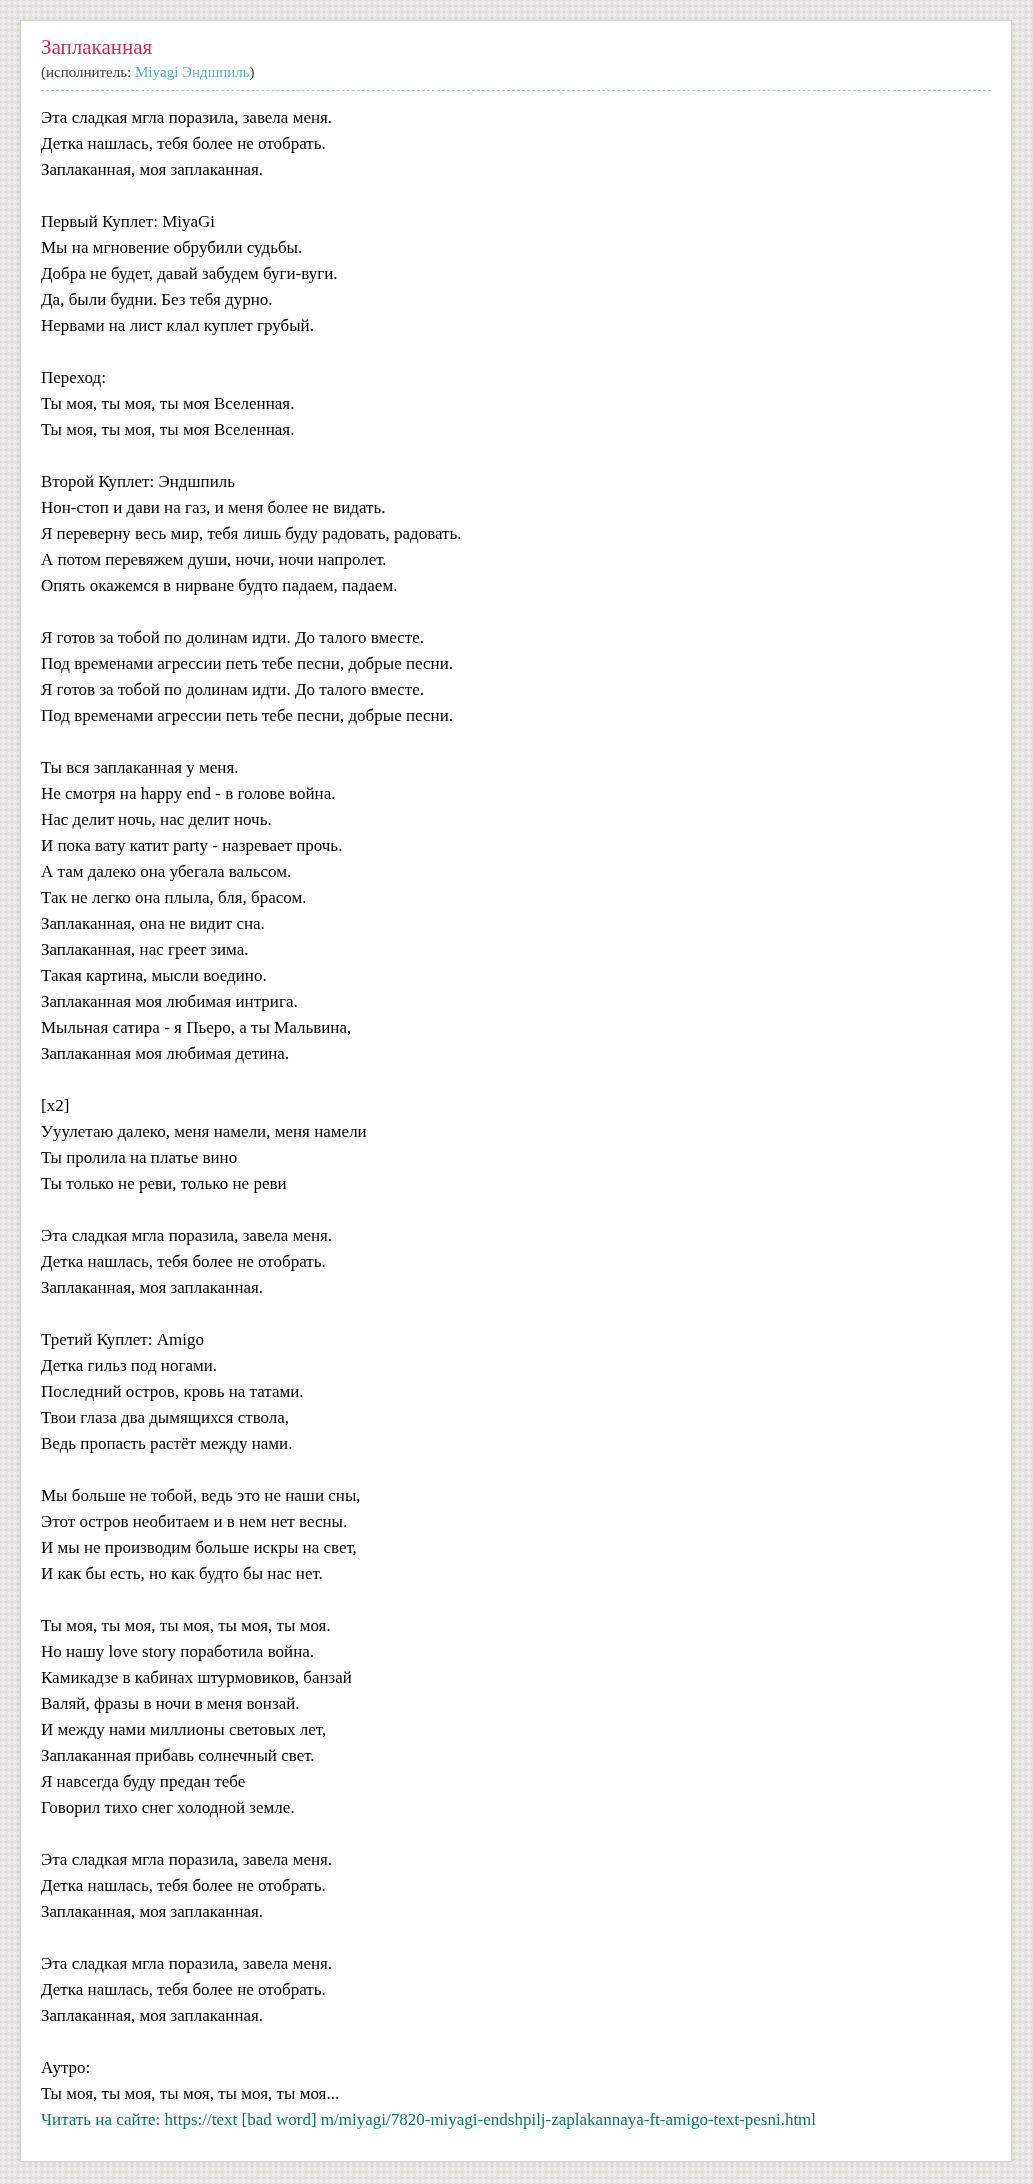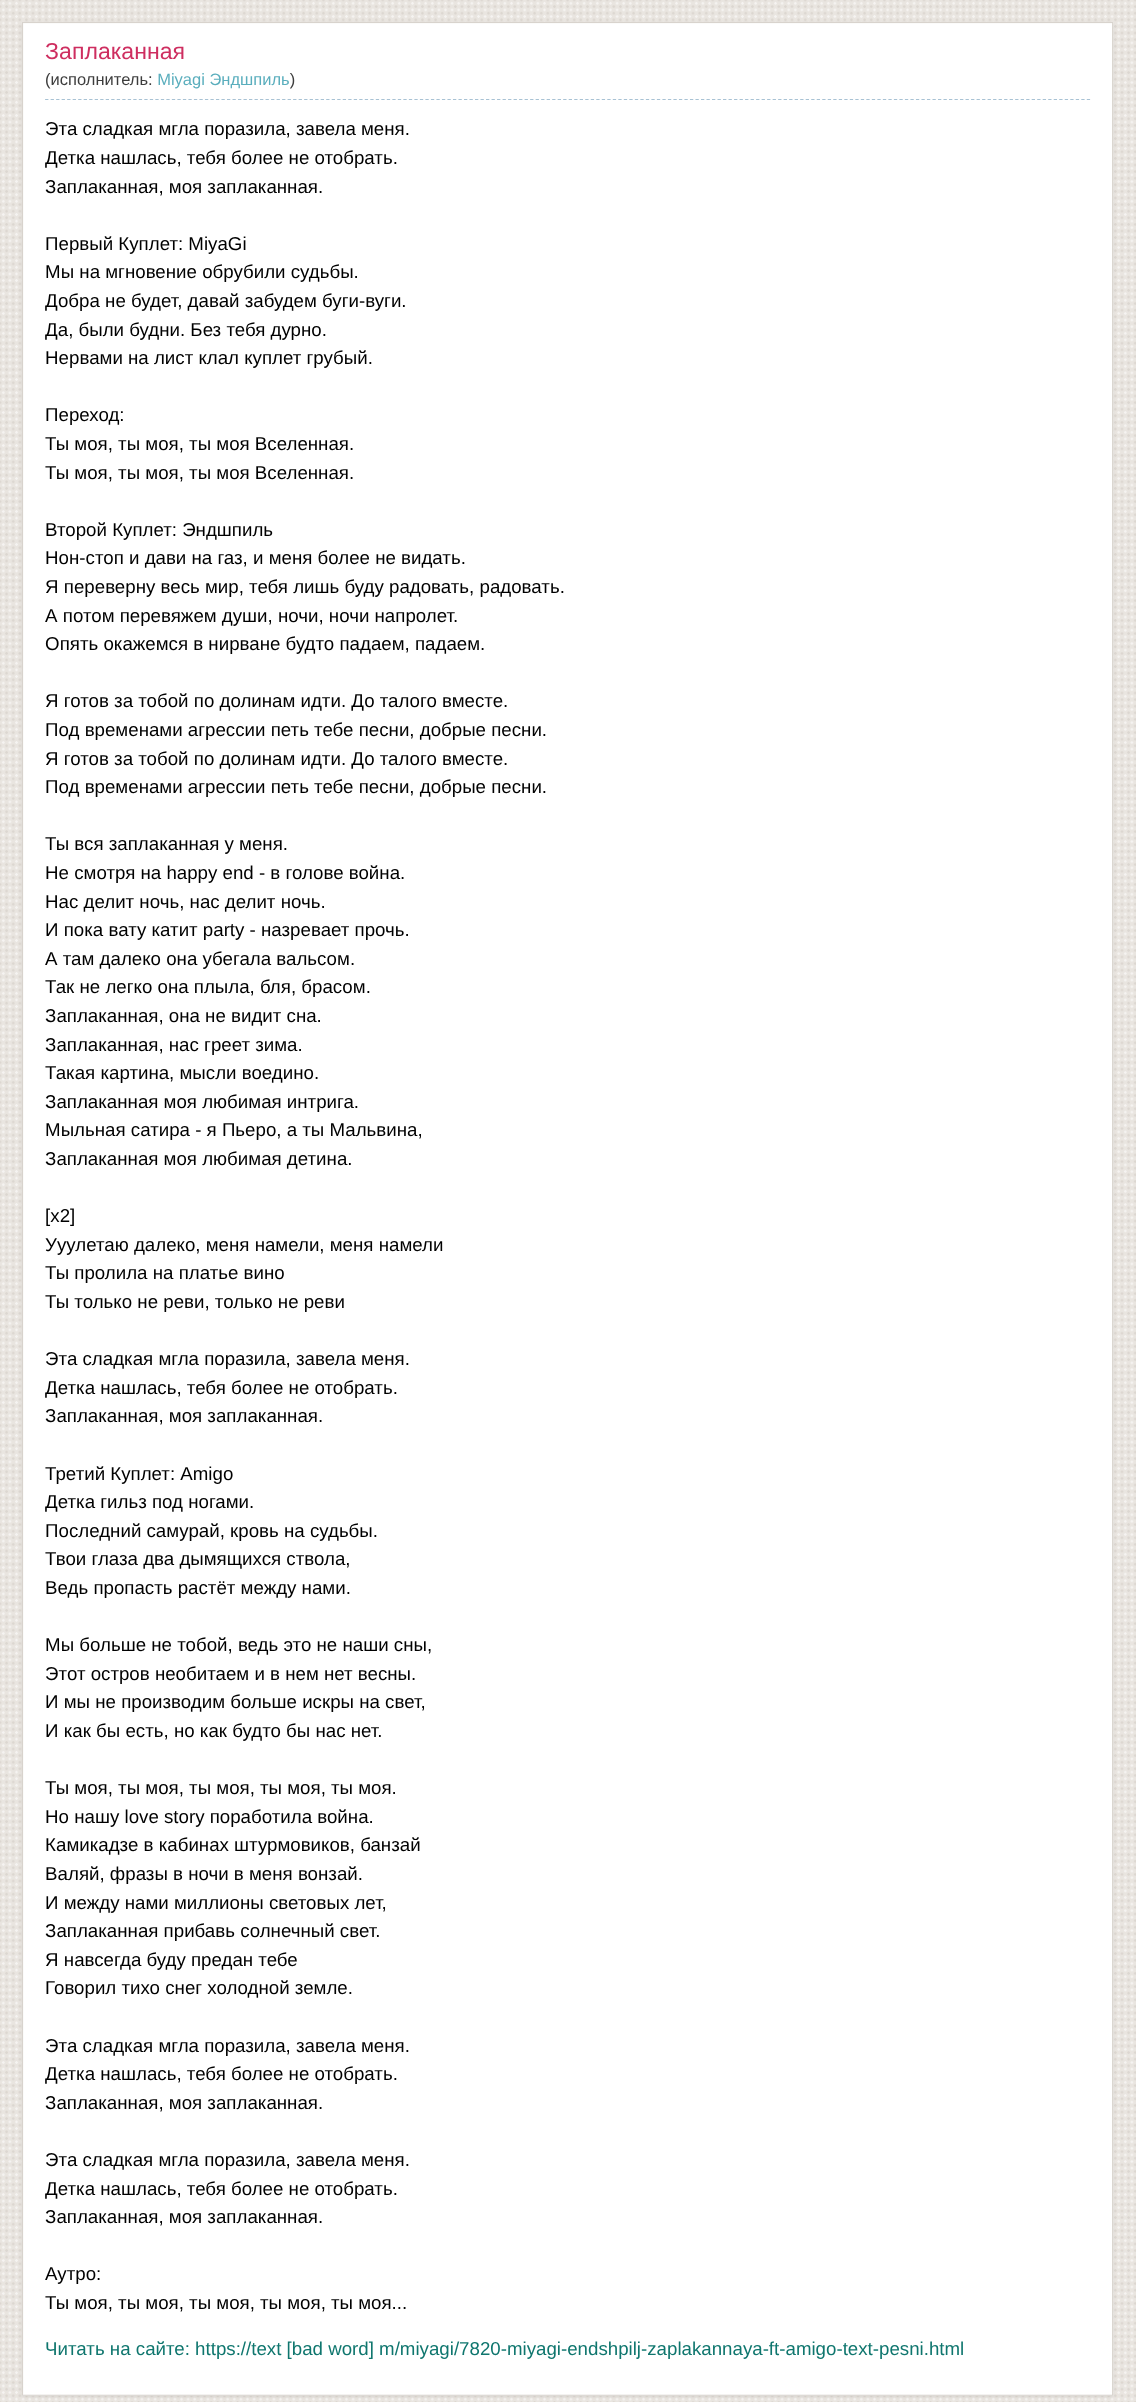--- a/index.html
+++ b/index.html
@@ -11,20 +11,21 @@
     background-image:
       radial-gradient(circle, rgba(255,255,255,0.55) 1px, transparent 1.3px),
       radial-gradient(circle, rgba(186,178,169,0.28) 1px, transparent 1.3px);
     background-size: 6px 6px;
     background-position: 0 0, 3px 3px;
     box-sizing: border-box;
   }
   .page {
     padding: 20px 21px 0 20px;
     box-sizing: border-box;
+    font-family: Liberation Serif, serif;
   }
   .card {
     background: #ffffff;
     border: 1px solid #d8d3cd;
     box-shadow: 0 1px 3px rgba(0,0,0,0.07);
     padding: 13px 20px 28px;
     box-sizing: border-box;
     overflow: hidden;
   }
   .song-title {
@@ -52,21 +53,21 @@
   }
   .lyrics {
     margin-top: 14px;
     font-size: 17px;
     line-height: 26px;
     color: #000000;
   }
   .stanza {
     margin: 0 0 26px 0;
   }
-  .stanza:last-child { margin-bottom: 16px; }
+  .stanza:last-child { margin-bottom: 0; }
   .source-note {
     margin: 0;
     font-size: 17px;
     line-height: 26px;
     color: #0f766e;
     white-space: nowrap;
   }
 </style>
 </head>
 <body>
@@ -83,21 +84,21 @@
 
     <div class="lyrics" id="lyrics">
         <p class="stanza"><span>Эта сладкая мгла поразила, завела меня.</span><br><span>Детка нашлась, тебя более не отобрать.</span><br><span>Заплаканная, моя заплаканная.</span></p>
         <p class="stanza"><span>Первый Куплет: MiyaGi</span><br><span>Мы на мгновение обрубили судьбы.</span><br><span>Добра не будет, давай забудем буги-вуги.</span><br><span>Да, были будни. Без тебя дурно.</span><br><span>Нервами на лист клал куплет грубый.</span></p>
         <p class="stanza"><span>Переход:</span><br><span>Ты моя, ты моя, ты моя Вселенная.</span><br><span>Ты моя, ты моя, ты моя Вселенная.</span></p>
         <p class="stanza"><span>Второй Куплет: Эндшпиль</span><br><span>Нон-стоп и дави на газ, и меня более не видать.</span><br><span>Я переверну весь мир, тебя лишь буду радовать, радовать.</span><br><span>А потом перевяжем души, ночи, ночи напролет.</span><br><span>Опять окажемся в нирване будто падаем, падаем.</span></p>
         <p class="stanza"><span>Я готов за тобой по долинам идти. До талого вместе.</span><br><span>Под временами агрессии петь тебе песни, добрые песни.</span><br><span>Я готов за тобой по долинам идти. До талого вместе.</span><br><span>Под временами агрессии петь тебе песни, добрые песни.</span></p>
         <p class="stanza"><span>Ты вся заплаканная у меня.</span><br><span>Не смотря на happy end - в голове война.</span><br><span>Нас делит ночь, нас делит ночь.</span><br><span>И пока вату катит party - назревает прочь.</span><br><span>А там далеко она убегала вальсом.</span><br><span>Так не легко она плыла, бля, брасом.</span><br><span>Заплаканная, она не видит сна.</span><br><span>Заплаканная, нас греет зима.</span><br><span>Такая картина, мысли воедино.</span><br><span>Заплаканная моя любимая интрига.</span><br><span>Мыльная сатира - я Пьеро, а ты Мальвина,</span><br><span>Заплаканная моя любимая детина.</span></p>
         <p class="stanza"><span>[x2]</span><br><span>Ууулетаю далеко, меня намели, меня намели</span><br><span>Ты пролила на платье вино</span><br><span>Ты только не реви, только не реви</span></p>
         <p class="stanza"><span>Эта сладкая мгла поразила, завела меня.</span><br><span>Детка нашлась, тебя более не отобрать.</span><br><span>Заплаканная, моя заплаканная.</span></p>
-        <p class="stanza"><span>Третий Куплет: Amigo</span><br><span>Детка гильз под ногами.</span><br><span>Последний самурай, кровь на судьбы.</span><br><span>Твои глаза два дымящихся ствола,</span><br><span>Ведь пропасть растёт между нами.</span></p>
+        <p class="stanza"><span>Третий Куплет: Amigo</span><br><span>Детка гильз под ногами.</span><br><span>Последний остров, кровь на татами.</span><br><span>Твои глаза два дымящихся ствола,</span><br><span>Ведь пропасть растёт между нами.</span></p>
         <p class="stanza"><span>Мы больше не тобой, ведь это не наши сны,</span><br><span>Этот остров необитаем и в нем нет весны.</span><br><span>И мы не производим больше искры на свет,</span><br><span>И как бы есть, но как будто бы нас нет.</span></p>
         <p class="stanza"><span>Ты моя, ты моя, ты моя, ты моя, ты моя.</span><br><span>Но нашу love story поработила война.</span><br><span>Камикадзе в кабинах штурмовиков, банзай</span><br><span>Валяй, фразы в ночи в меня вонзай.</span><br><span>И между нами миллионы световых лет,</span><br><span>Заплаканная прибавь солнечный свет.</span><br><span>Я навсегда буду предан тебе</span><br><span>Говорил тихо снег холодной земле.</span></p>
         <p class="stanza"><span>Эта сладкая мгла поразила, завела меня.</span><br><span>Детка нашлась, тебя более не отобрать.</span><br><span>Заплаканная, моя заплаканная.</span></p>
         <p class="stanza"><span>Эта сладкая мгла поразила, завела меня.</span><br><span>Детка нашлась, тебя более не отобрать.</span><br><span>Заплаканная, моя заплаканная.</span></p>
         <p class="stanza"><span>Аутро:</span><br><span>Ты моя, ты моя, ты моя, ты моя, ты моя...</span></p>
       </div>
 
     <p class="source-note">Читать на сайте: https://text [bad word] m/miyagi/7820-miyagi-endshpilj-zaplakannaya-ft-amigo-text-pesni.html</p>
 
   </div>

